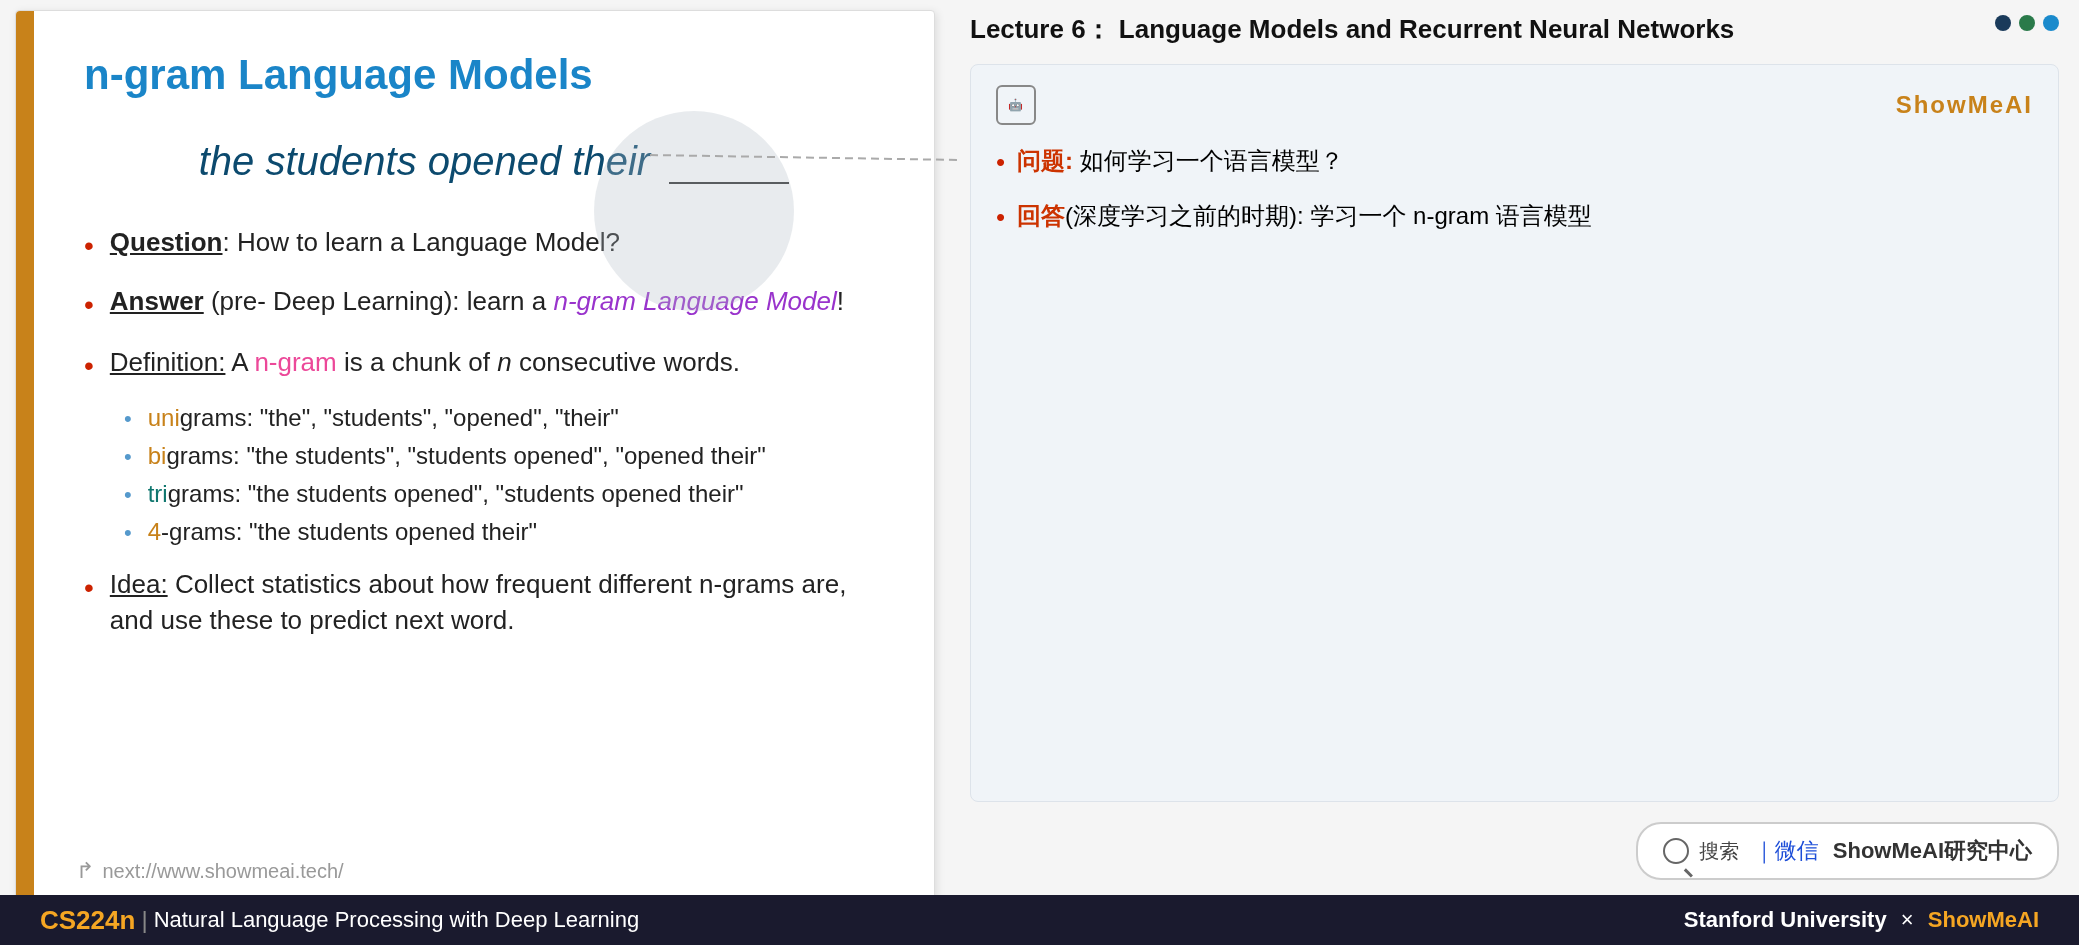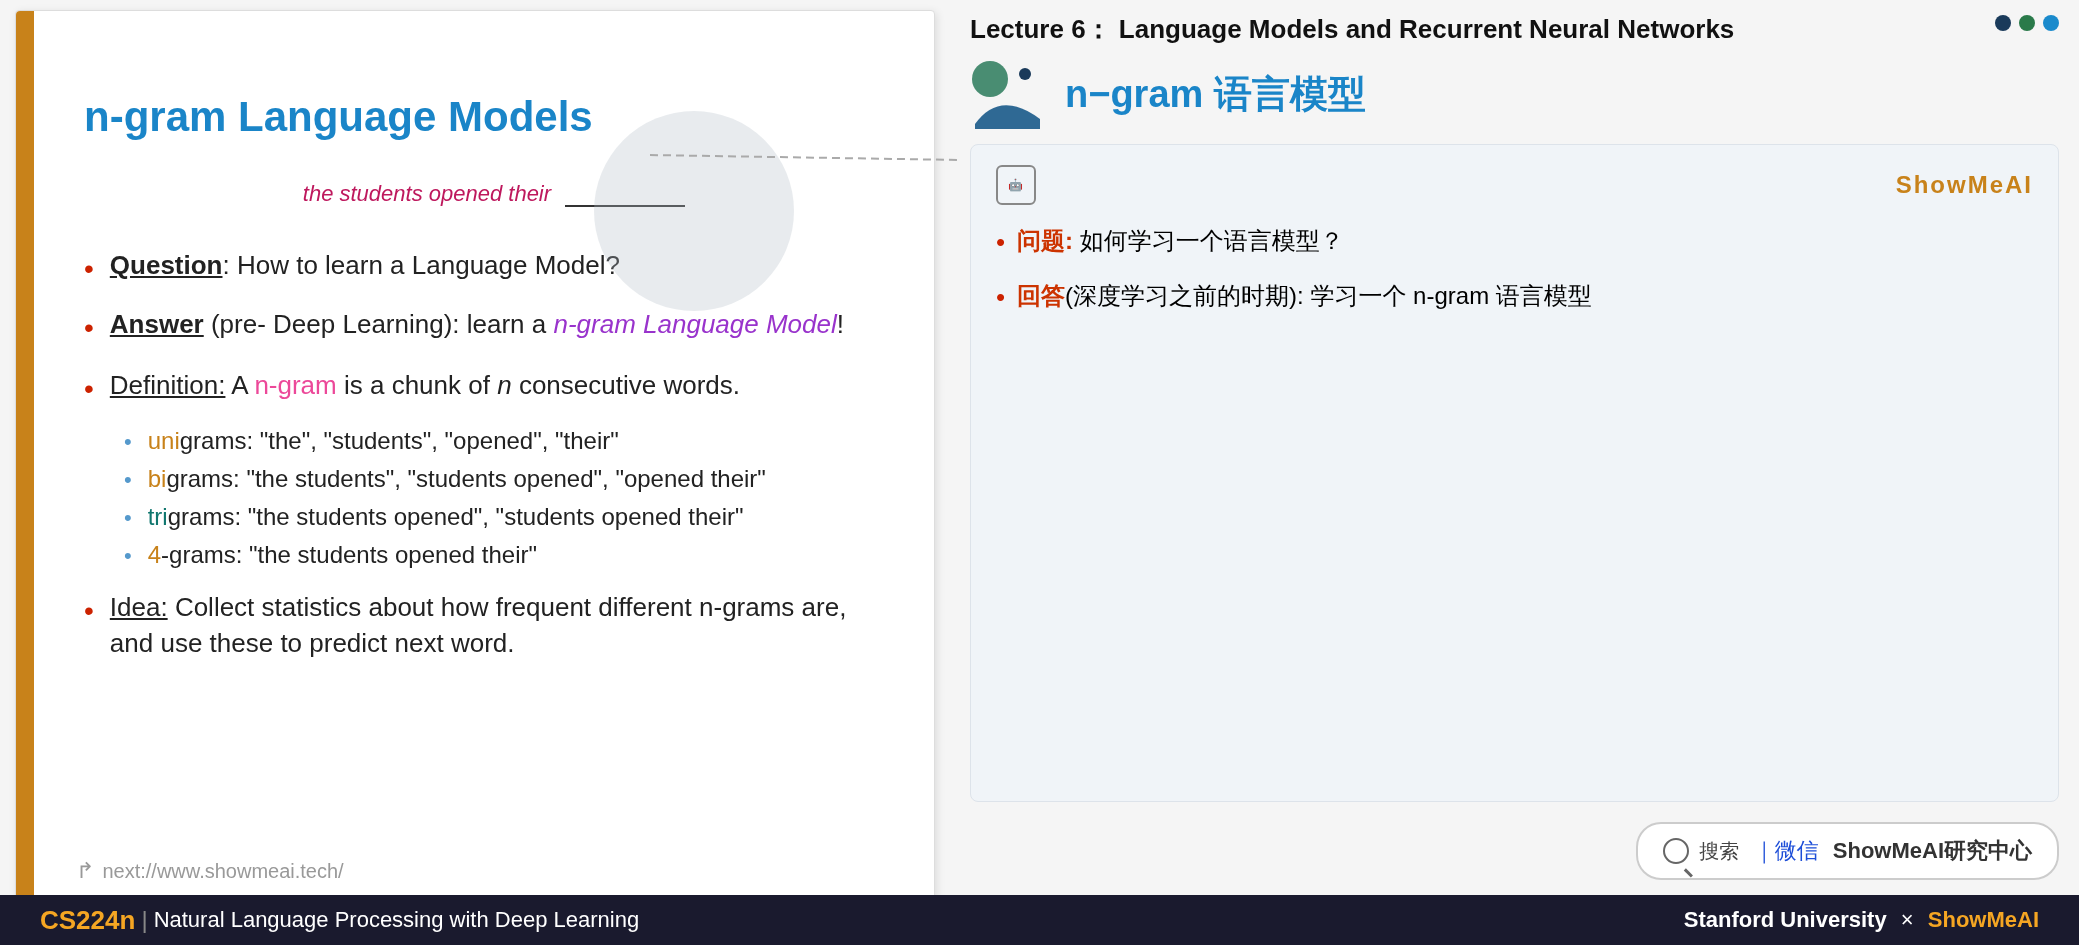--- a/index.html
+++ b/index.html
@@ -39,37 +39,36 @@
       top: 0;
       width: 18px;
       height: 100%;
       background: linear-gradient(to bottom, #c8821a, #c8821a);
       border-radius: 4px 0 0 4px;
     }
 
     .slide-content {
       padding: 40px 50px 30px 50px;
       margin-left: 18px;
-      margin-top: 42px;
     }
 
     
     .slide-title {
       font-size: 42px;
       font-weight: bold;
       color: #1a85c8;
       margin-bottom: 40px;
       font-family: Arial, sans-serif;
     }
 
     
     .sentence-example {
-      font-size: 22px;
+      font-size: 40px;
       font-style: italic;
-      color: #be185d;
+      color: #0c4a6e;
       text-align: center;
       margin-bottom: 40px;
       padding-left: 20px;
     }
 
     .blank-line {
       display: inline-block;
       width: 120px;
       border-bottom: 2px solid #333;
       margin-left: 8px;
@@ -461,29 +460,20 @@
         </div>
         <div class="header-dots-container">
           <div class="dots-row">
             <div style="width:16px;height:16px;background:#1a3a5a;border-radius:50%;"></div>
             <div style="width:16px;height:16px;background:#2a7a4a;border-radius:50%;"></div>
             <div style="width:16px;height:16px;background:#1a8acc;border-radius:50%;"></div>
           </div>
         </div>
       </div>
 
-      <div class="ngram-header-row" style="margin-top:10px;">
-
-        <svg class="ngram-svg-icon" viewBox="0 0 80 70" xmlns="http://www.w3.org/2000/svg">
-          <circle cx="20" cy="20" r="18" fill="#2a7a5a" opacity="0.85"></circle>
-          <path d="M 5 65 Q 30 30 70 60 L 70 70 L 5 70 Z" fill="#1a5a8a" opacity="0.9"></path>
-          <circle cx="55" cy="15" r="6" fill="#1a3a5a"></circle>
-        </svg>
-        <span class="ngram-title-text">n−gram 语言模型</span>
-      </div>
     </div>
 
     <div class="showmeai-card">
       <div class="showmeai-card-header">
         <div class="ai-badge">
           <span style="font-size:12px;">🤖</span>
         </div>
         <span class="showmeai-brand">ShowMeAI</span>
       </div>
 

